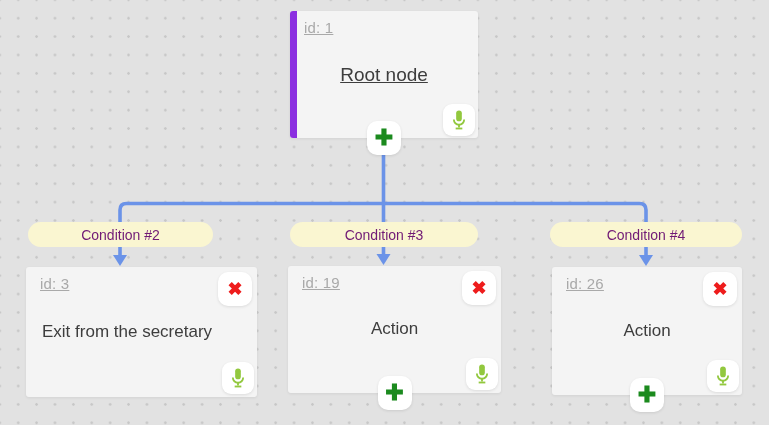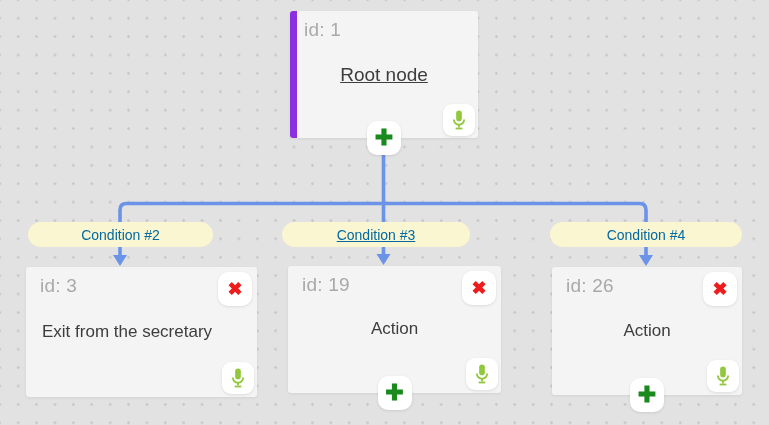--- a/index.html
+++ b/index.html
@@ -23,39 +23,39 @@
   .node-a{left:26px;  top:267px; width:189px; height:130px;padding-left:42px;}
   .node-b{left:288px; top:266px; width:213px; height:127px;}
   .node-c{left:552px; top:267px; width:190px; height:128px;}
 
   .accent-bar{
     position:absolute; left:0; top:0; bottom:0; width:7px;
     background:#8b2fe0; border-radius:3px 0 0 3px;
   }
   .id-label{
     position:absolute; left:14px; top:8px;
-    font-size:19px; color:#a9a9a9; letter-spacing:0.2px;
+    font-size:15px; color:#a9a9a9; letter-spacing:0.2px;text-decoration:underline;
   }
   .node-body{
     position:absolute; left:0; right:0; top:0; bottom:0;
     display:flex; align-items:center; justify-content:center;
     padding:0 16px; color:#3d3d3d; font-size:17px; line-height:1.35;
     text-align:center;
   }
   .node-root .node-body{font-size:19px;text-decoration:underline;}
   .node-body.align-left{justify-content:flex-start; text-align:left;border-radius:11px;}
 
   .pill{
     position:absolute; z-index:2; top:222px; height:25px;
     background:#faf6d1; border-radius:13px;
     display:flex; align-items:center; justify-content:center;
-    font-size:14px; color:#0369a1;
+    font-size:14px; color:#701a75;
   }
   .pill-2{left:28px;  width:185px;}
-  .pill-3{left:282px; width:188px;text-decoration:underline;}
+  .pill-3{left:290px; width:188px;}
   .pill-4{left:550px; width:192px;}
 
   .btn{
     position:absolute; background:#ffffff;
     display:flex; align-items:center; justify-content:center;
     box-shadow:0 1px 3px rgba(0,0,0,0.10); cursor:pointer;
     user-select:none;
   }
   .btn-delete{top:5px; right:5px; width:34px; height:34px; border-radius:10px;
     color:#ee1c1c; font-size:18px; font-weight:bold;}

